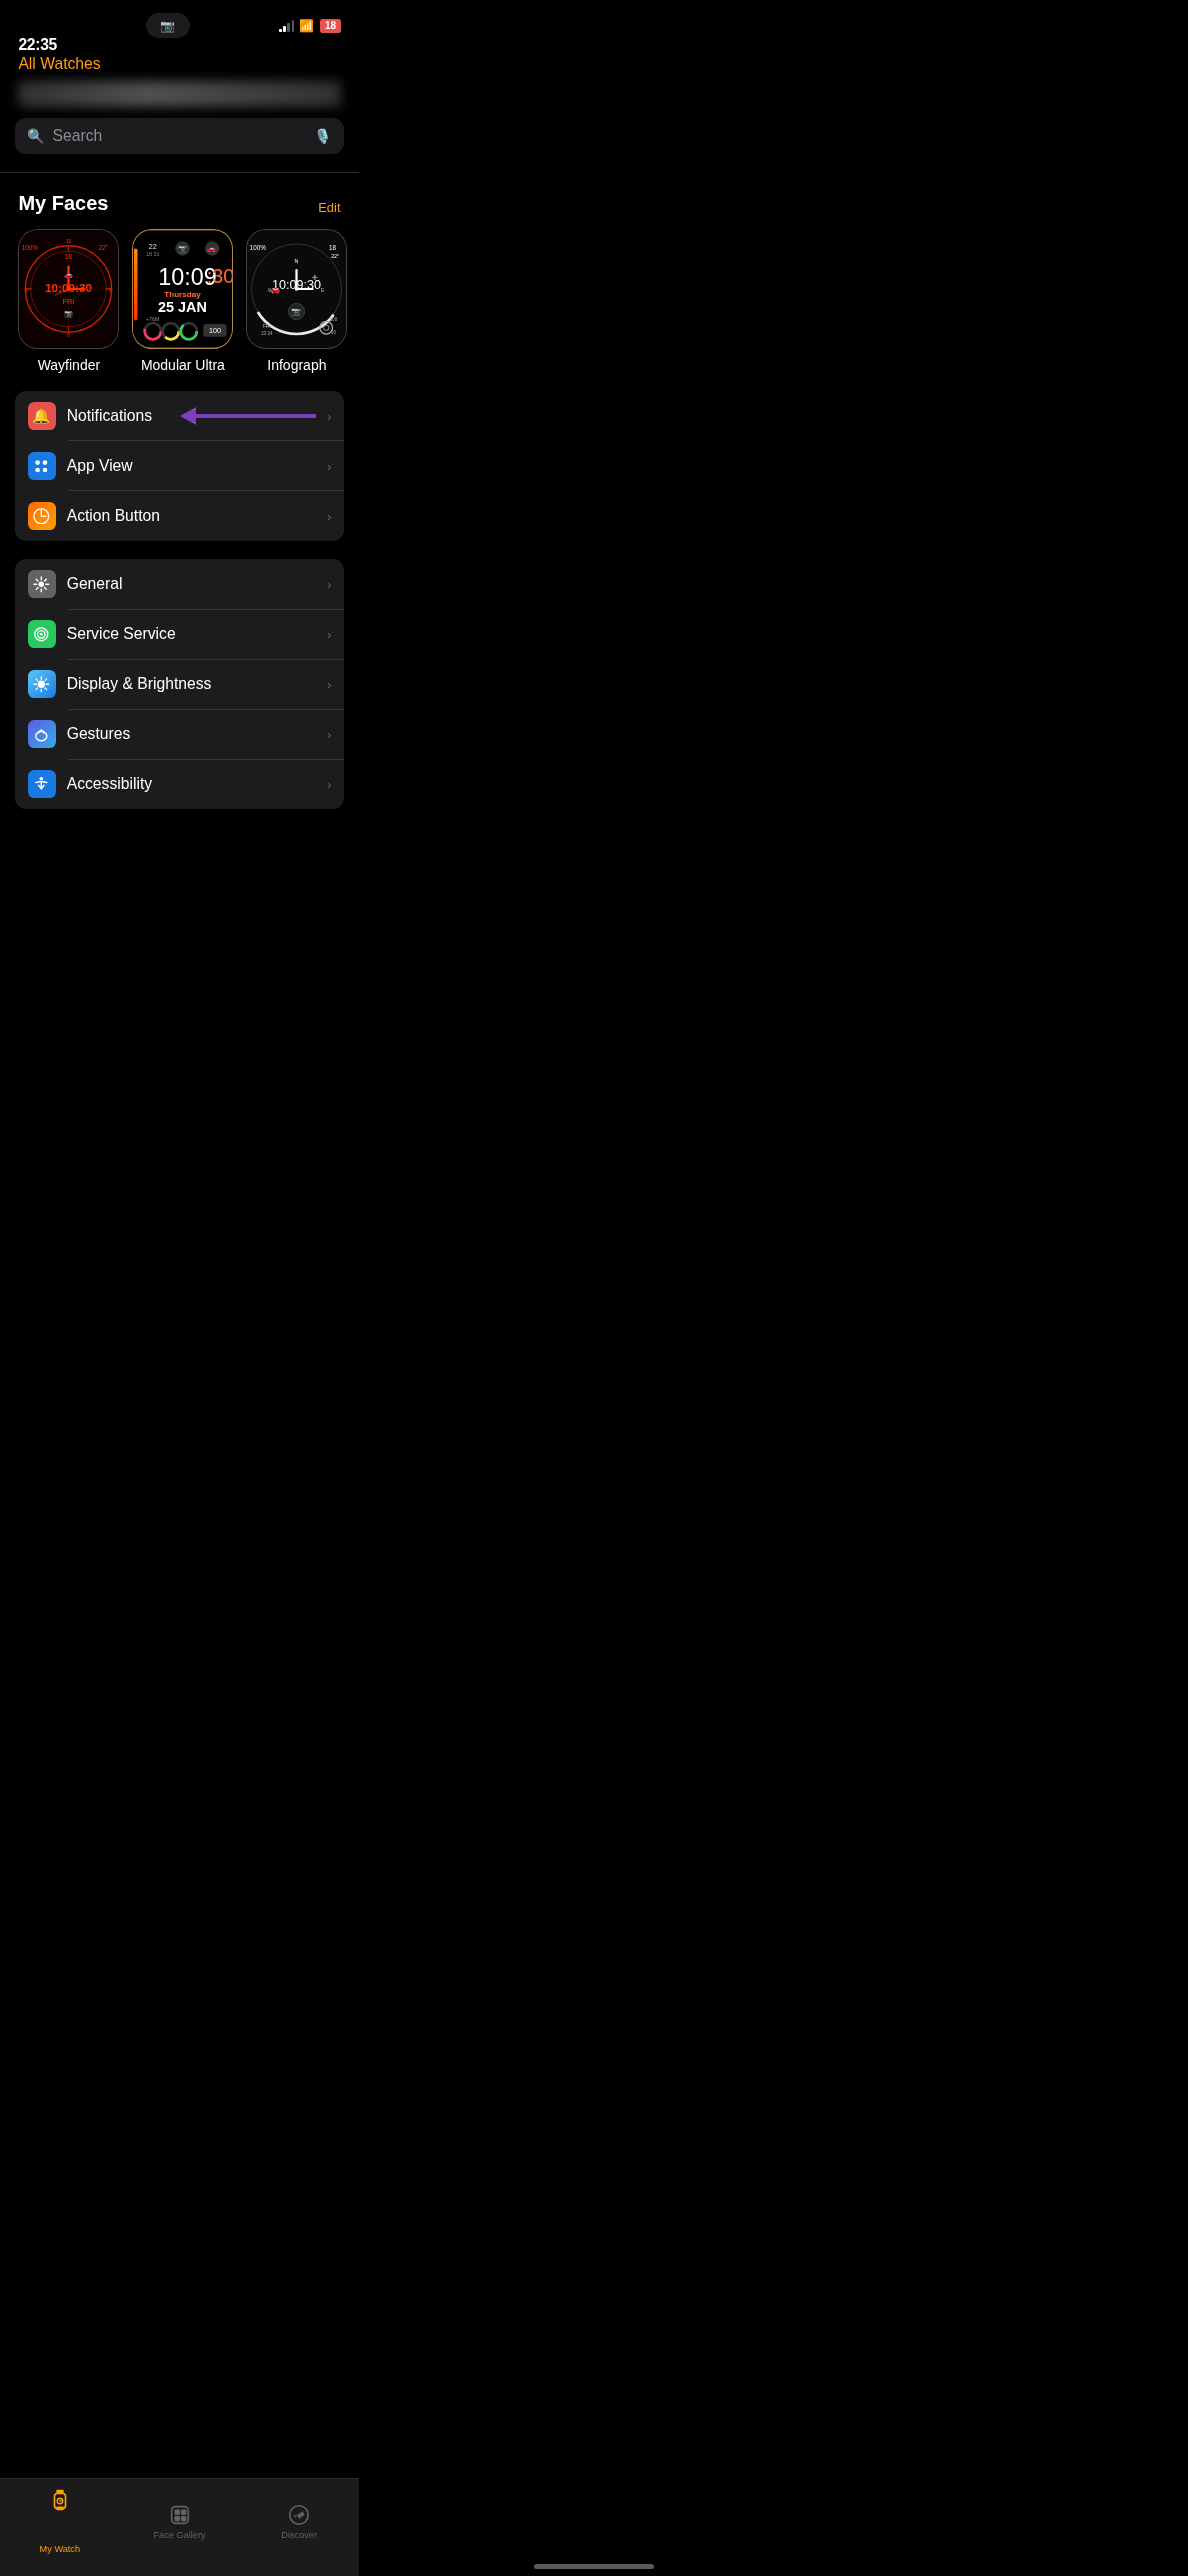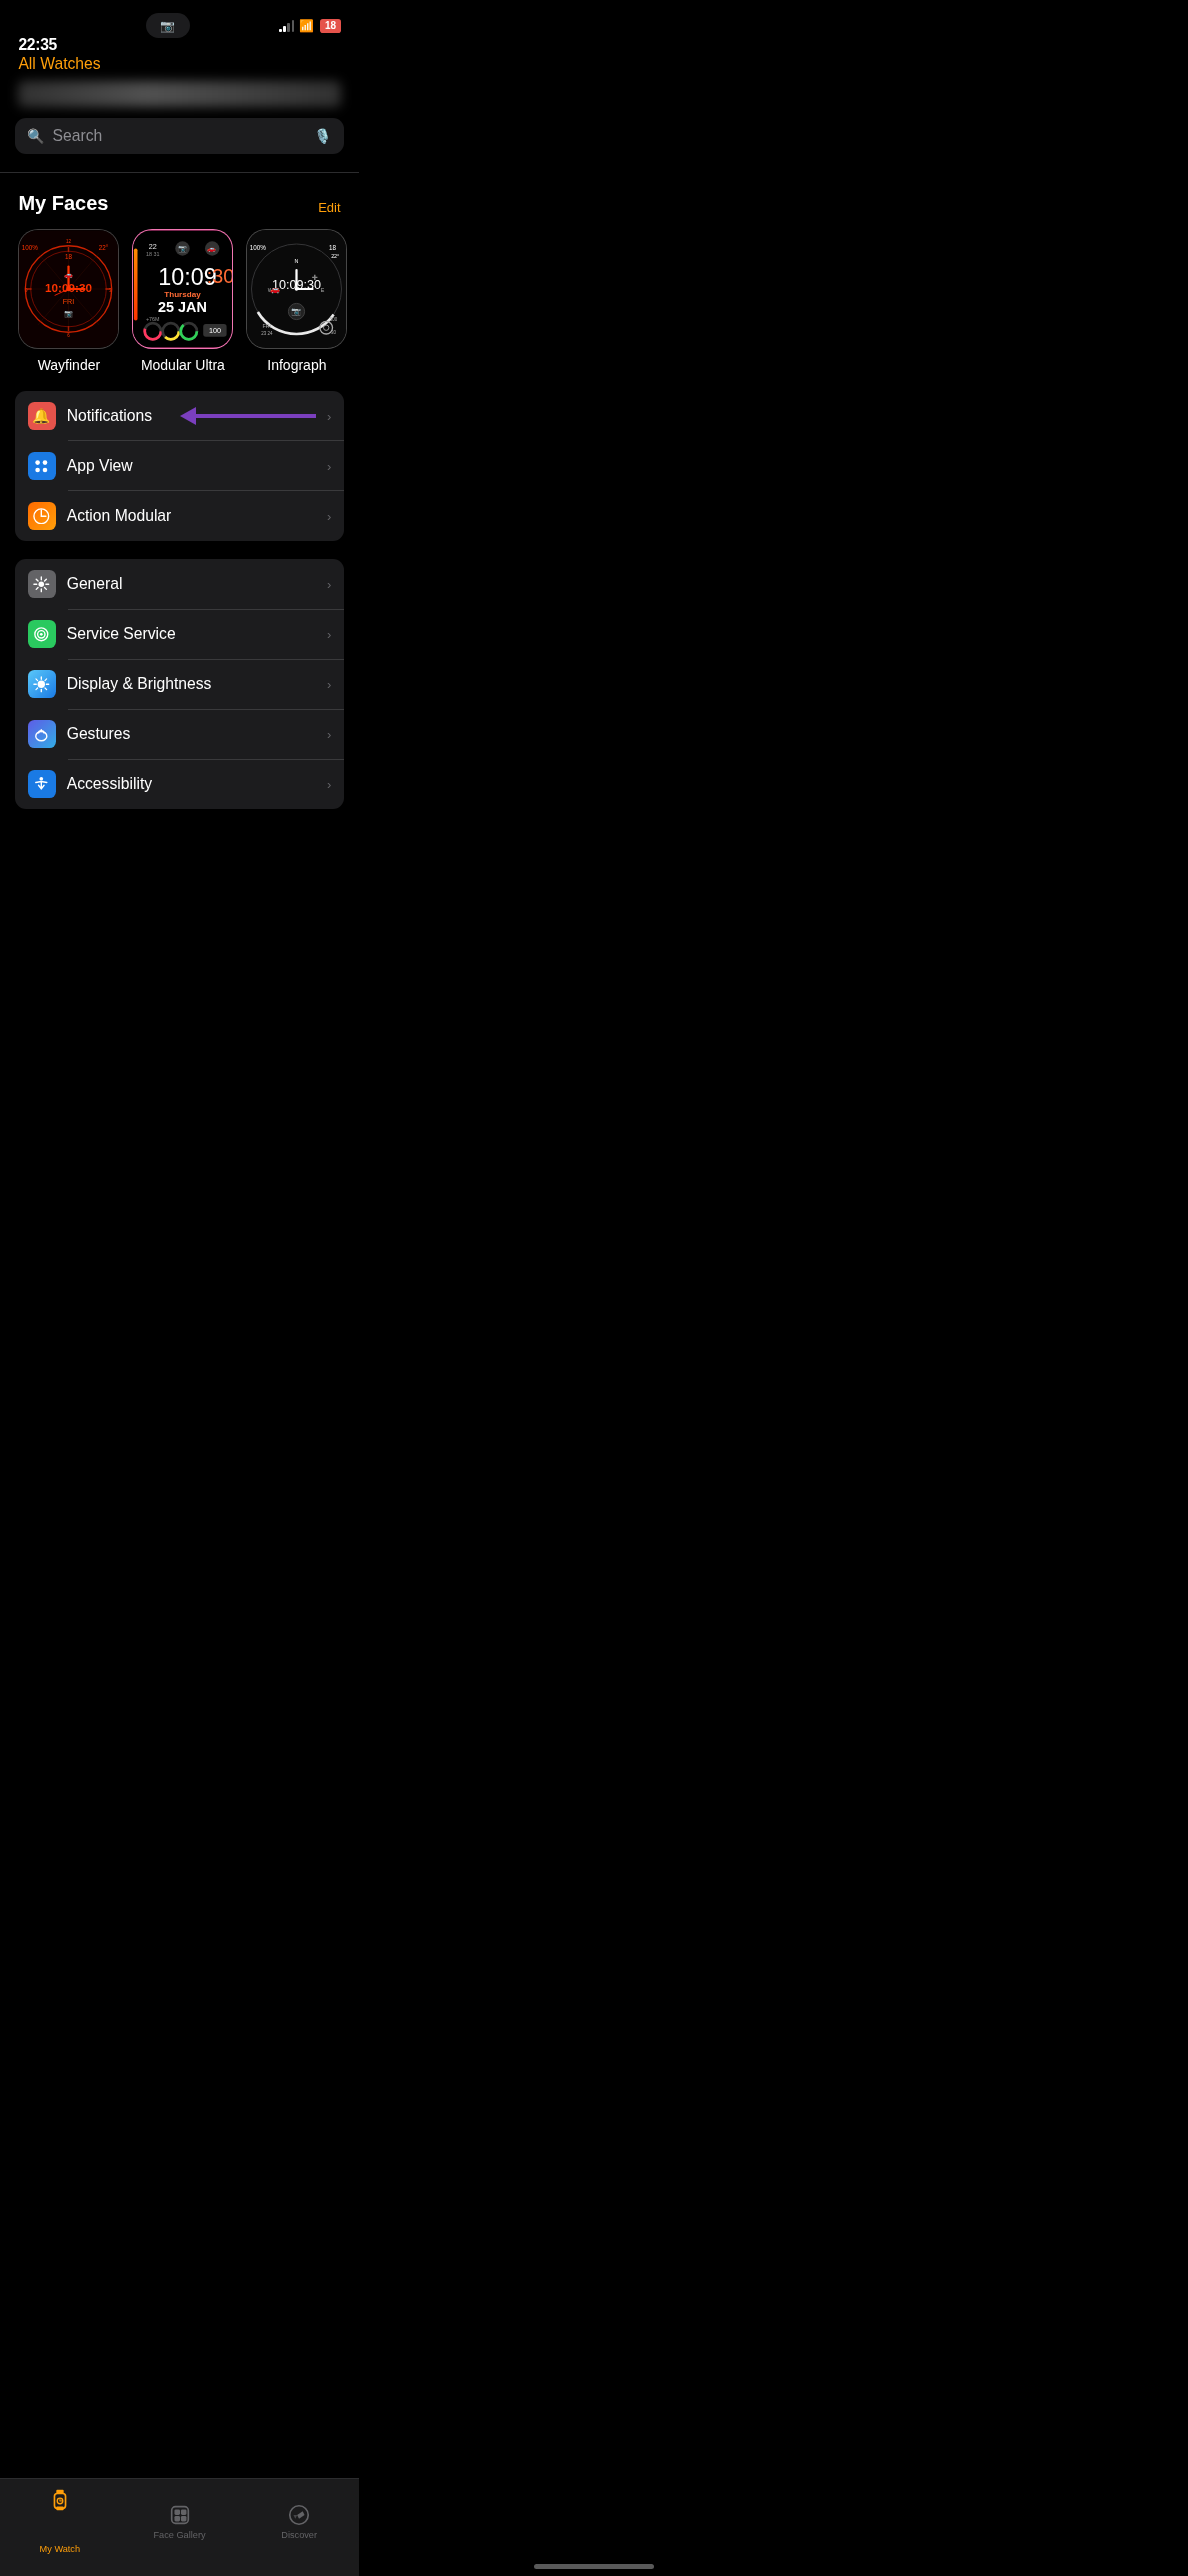--- a/index.html
+++ b/index.html
@@ -150,21 +150,21 @@
       font-weight: 400;
     }
 
     
     .face-wayfinder {
       background: radial-gradient(circle at 50% 50%, #1a0000 0%, #000 100%);
     }
 
     
     .face-modular {
-      background: #ec4899;
+      background: #a16207;
     }
 
     
     .face-infograph {
       background: #0a0a0a;
     }
 
     
     .settings-group {
       margin: 0 14.7px 18.4px;
@@ -480,21 +480,21 @@
       <span class="chevron">›</span>
     </div>
 
     <div class="settings-item">
       <div class="settings-icon icon-orange" style="background: linear-gradient(135deg, #ff6b00 0%, #ff9f0a 100%);">
         <svg width="16.6" height="16.6" viewBox="0 0 18 18" fill="none" xmlns="http://www.w3.org/2000/svg">
           <circle cx="9" cy="9" r="8" fill="none" stroke="white" stroke-width="1.5"></circle>
           <path d="M9 2 L9 9 L14 9" stroke="white" stroke-width="1.5" stroke-linecap="round"></path>
         </svg>
       </div>
-      <span class="settings-item-text">Action Modular</span>
+      <span class="settings-item-text">Action Button</span>
       <span class="chevron">›</span>
     </div>
 
   </div>
 
   <div class="settings-group">
 
     <div class="settings-item">
       <div class="settings-icon icon-gray">
         <svg width="16.6" height="16.6" viewBox="0 0 18 18" fill="none">

